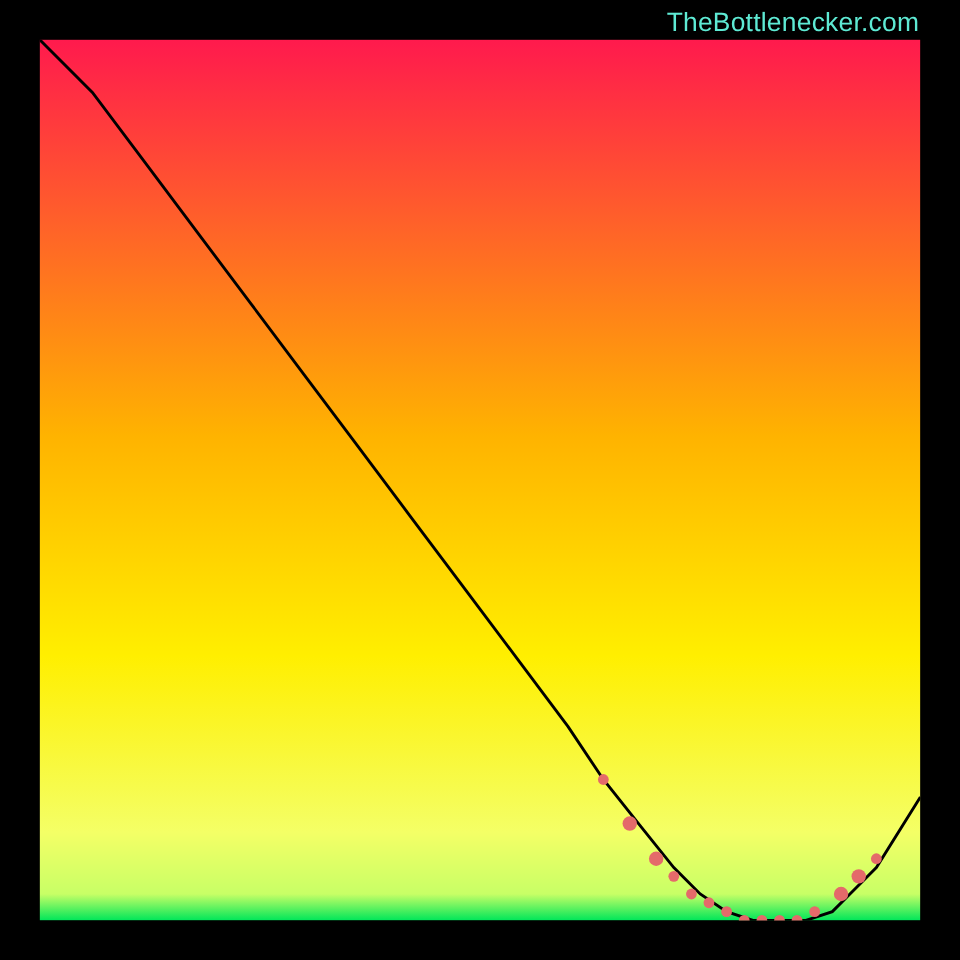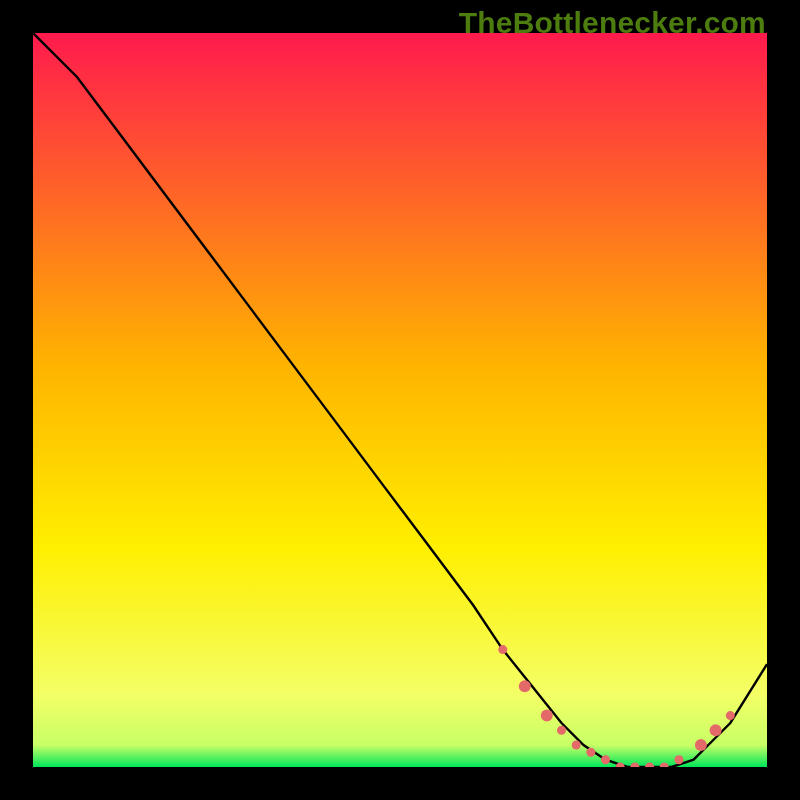--- a/index.html
+++ b/index.html
@@ -15,23 +15,23 @@
     position: absolute;
     left: 33px;
     top: 33px;
     width: 734px;
     height: 734px;
   }
   .watermark {
     position: absolute;
     top: 6px;
     right: 34px;
-    color: #4d7c0f;
-    font-size: 30px;
-    font-weight: 700;
+    color: #5eead4;
+    font-size: 22px;
+    font-weight: 400;
     letter-spacing: 0.2px;
   }
   svg { display: block; }
 </style>
 </head>
 <body>
 
 <div class="watermark">TheBottlenecker.com</div>
 
 <div class="frame">

